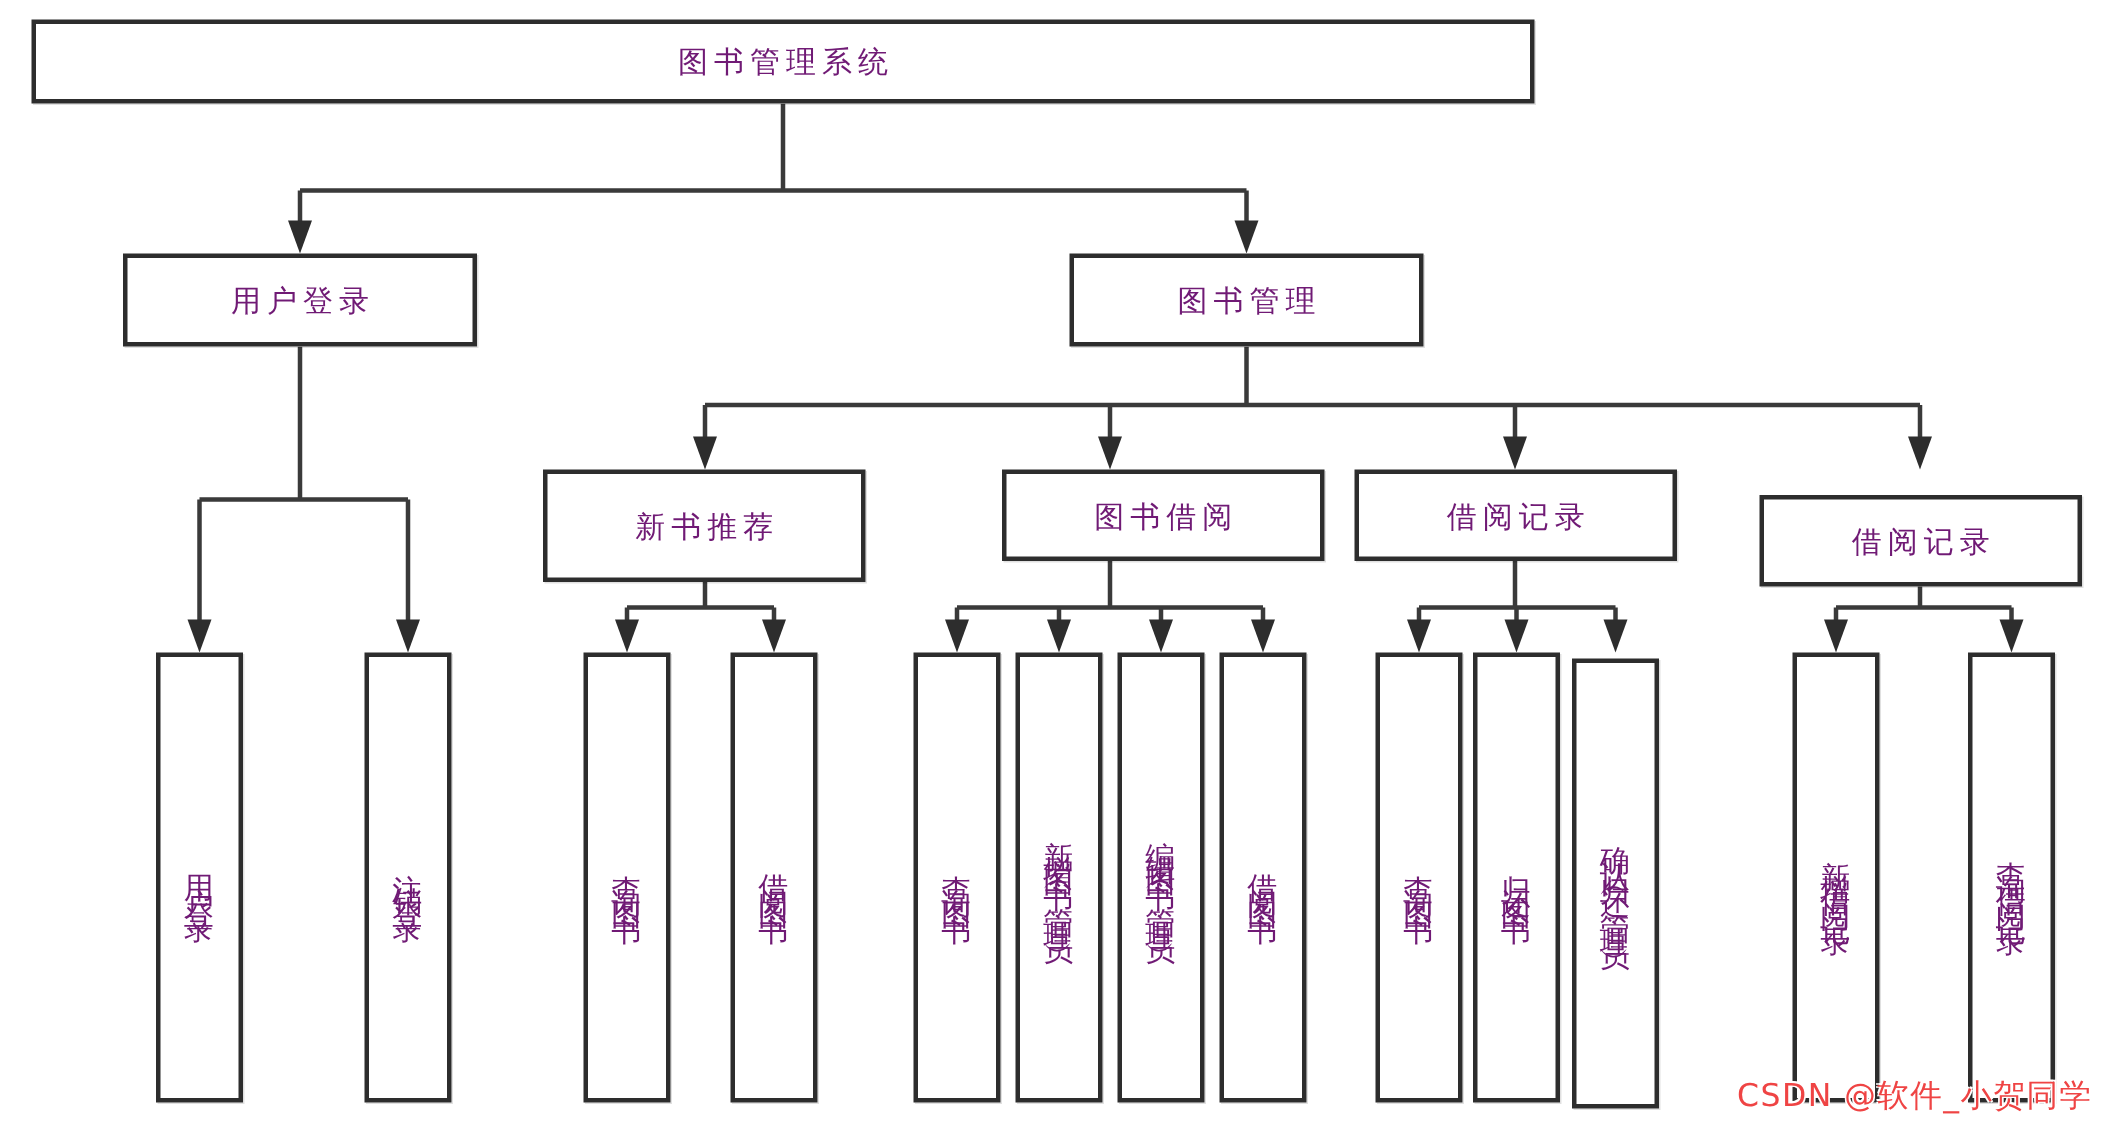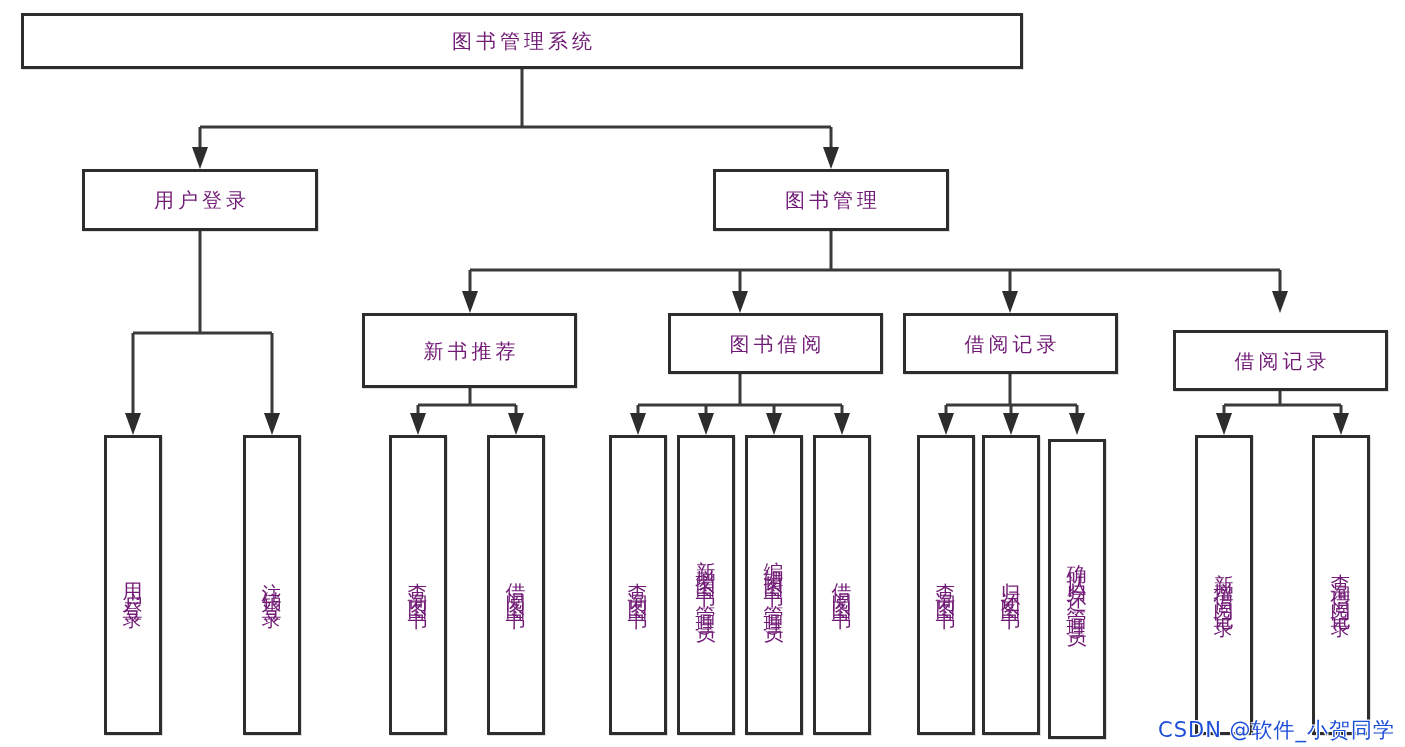--- a/index.html
+++ b/index.html
@@ -14,21 +14,21 @@
     position:absolute;background:#ffffff;border:3px solid #2d2d2d;box-sizing:border-box;
     display:flex;align-items:center;justify-content:center;
     color:#701a75;font-size:20px;line-height:1;
     box-shadow:1px 1px 0 rgba(0,0,0,0.12);
     z-index:2;
   }
   .h{letter-spacing:4px;text-indent:4px;white-space:nowrap;}
   .v{writing-mode:vertical-rl;letter-spacing:9px;}
   #watermark{
     position:absolute;left:1158px;top:716px;z-index:6;
-    font-size:21px;letter-spacing:1px;color:#1d4ed8;white-space:nowrap;
+    font-size:21px;letter-spacing:1px;color:#ef4444;white-space:nowrap;
     text-shadow:1px 1px 0 #ffffff,-1px -1px 0 #ffffff,1px -1px 0 #ffffff,-1px 1px 0 #ffffff;
   }
 </style>
 </head>
 <body>
 
 <div id="stage">
 
   <svg id="connectors" width="1405" height="747" viewBox="0 0 1405 747" xmlns="http://www.w3.org/2000/svg">
     <g>

